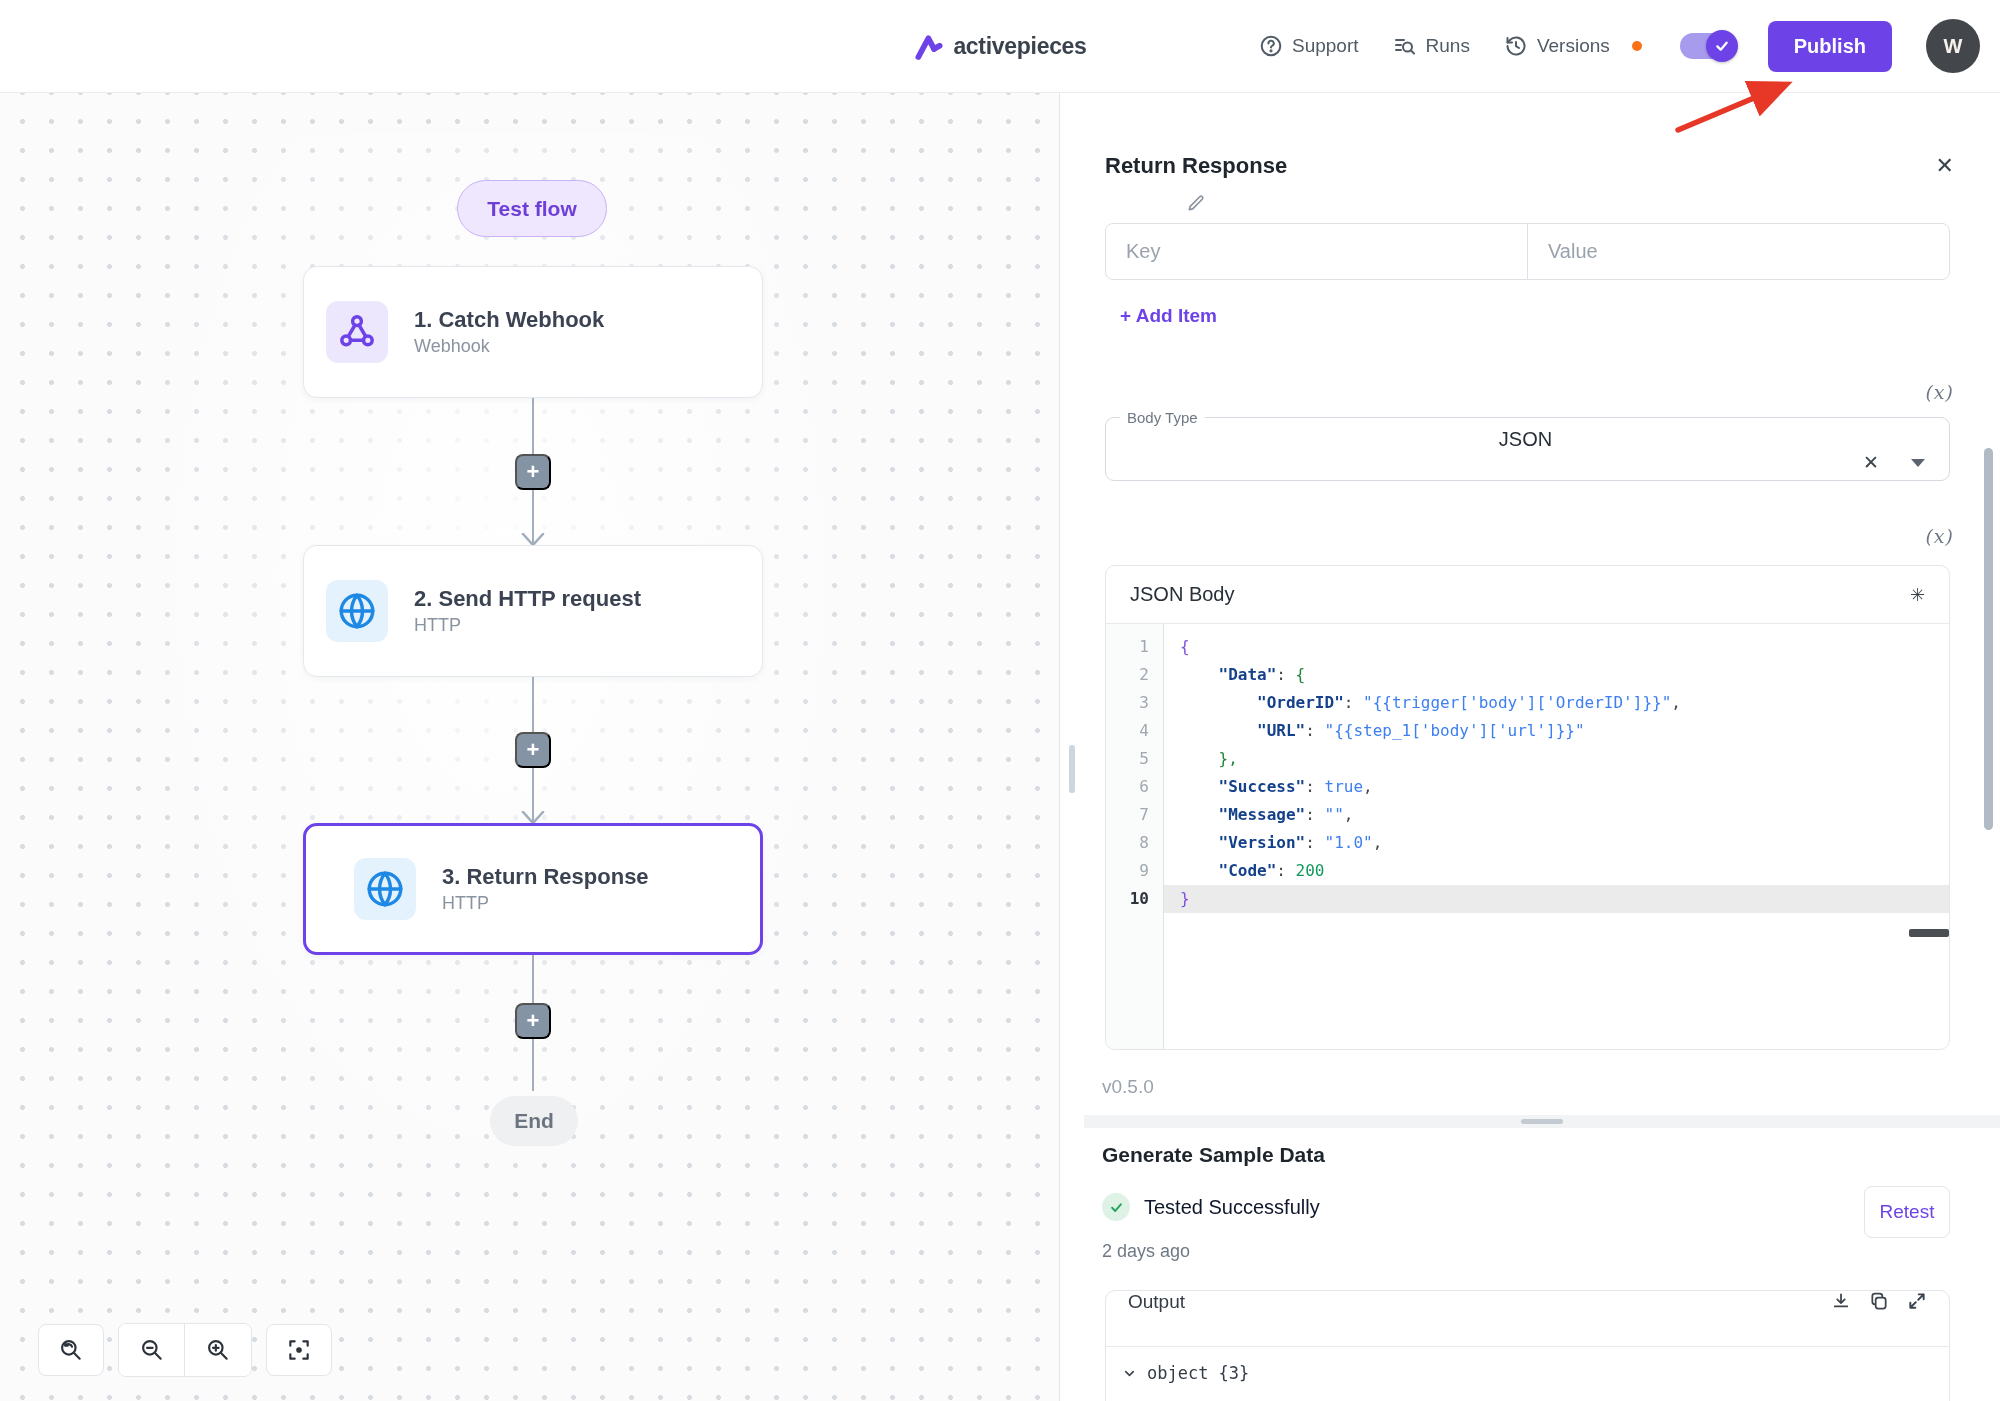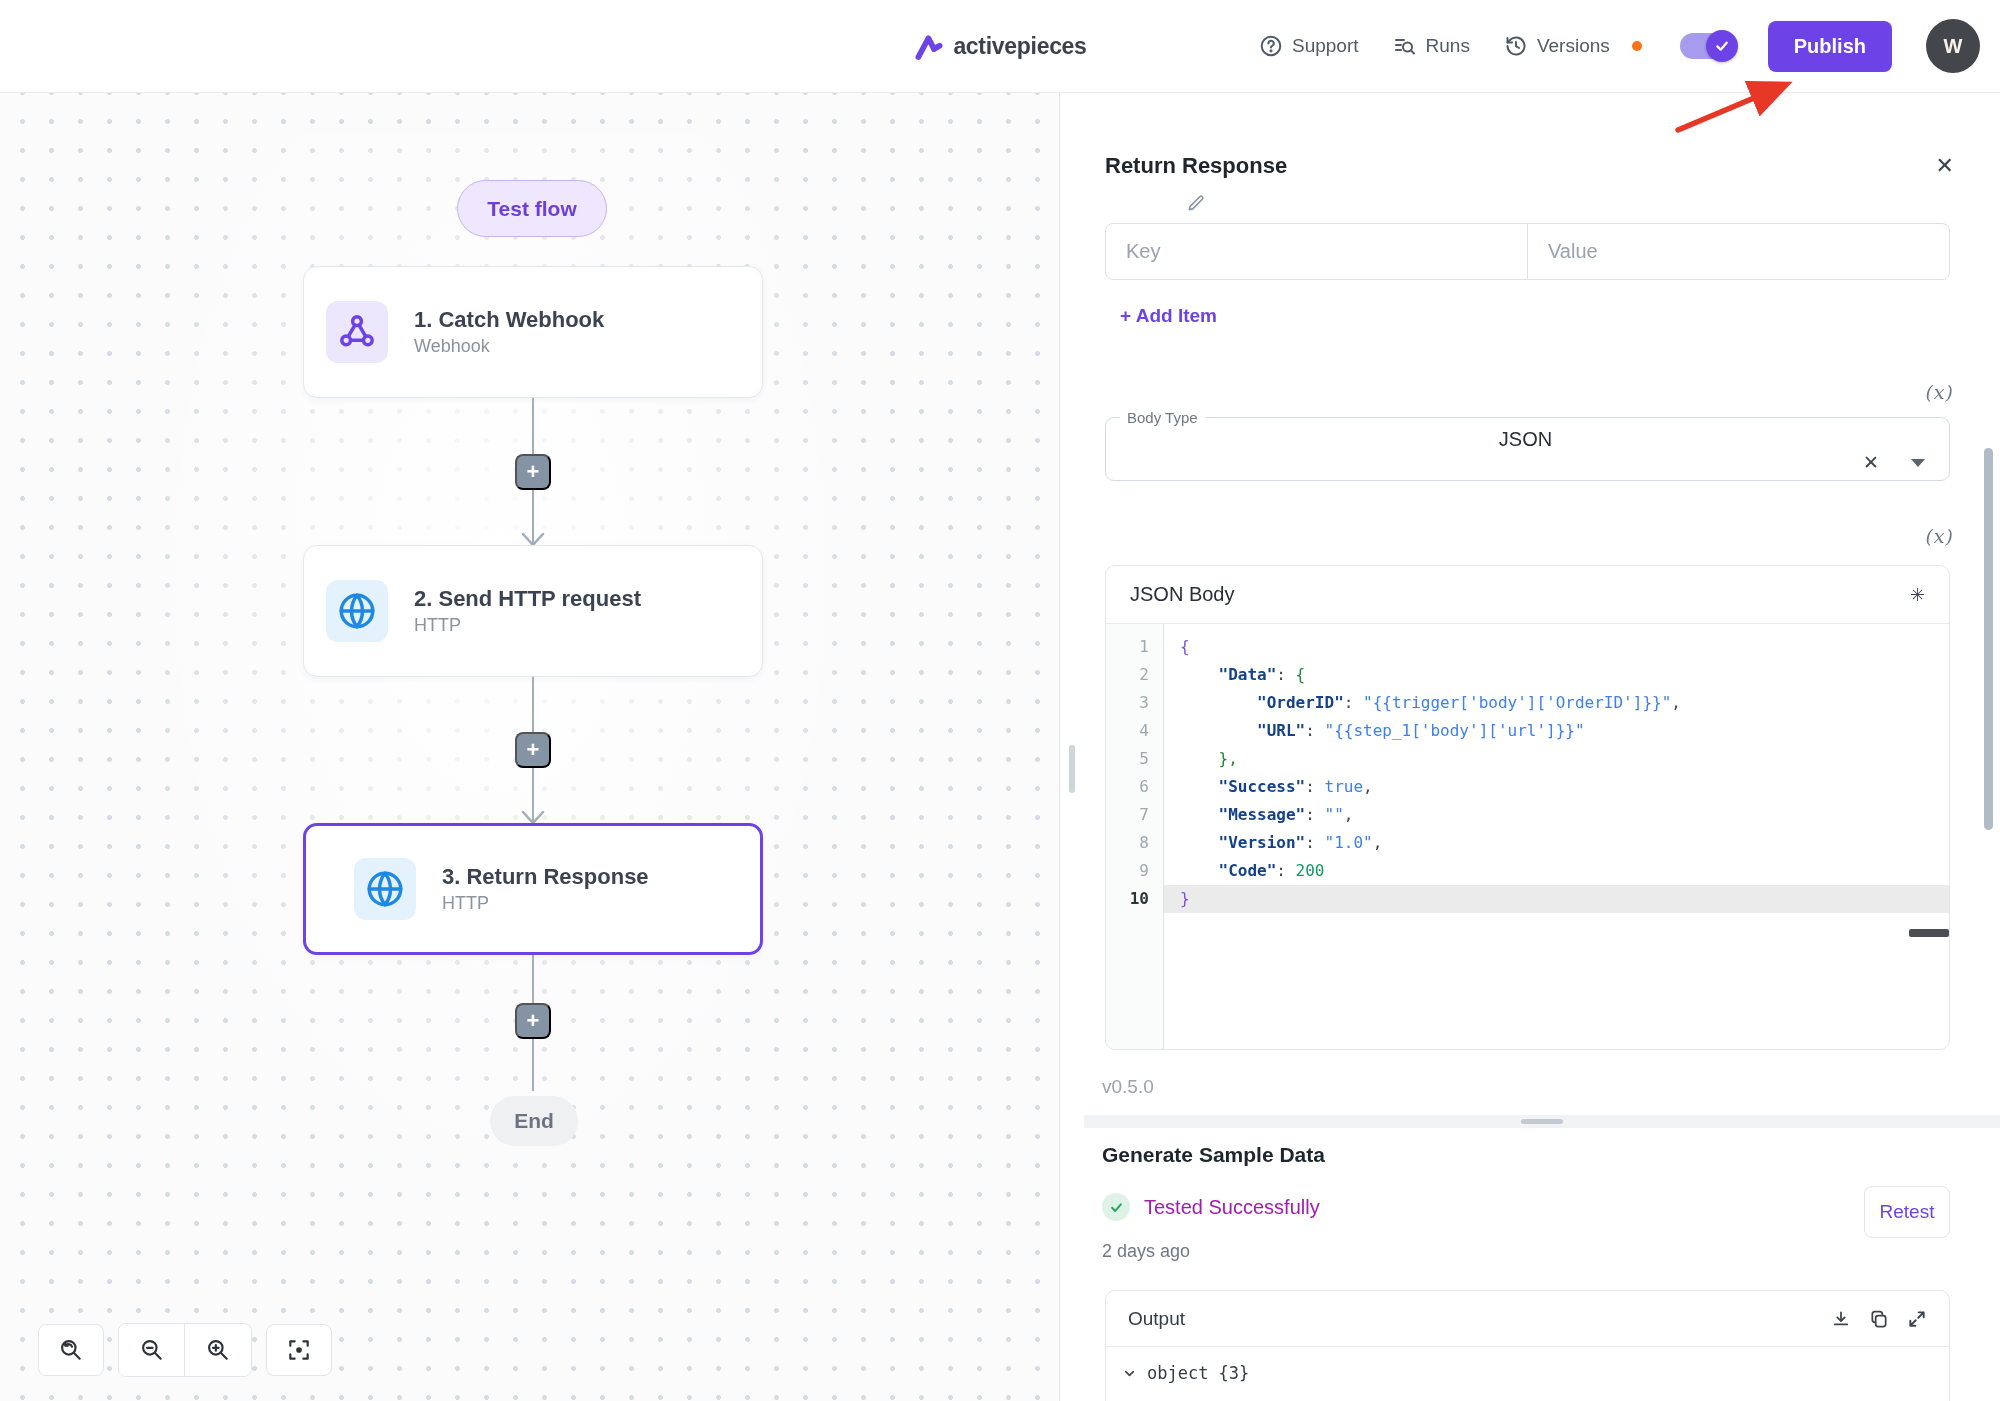--- a/index.html
+++ b/index.html
@@ -131,28 +131,28 @@
 
   .version-label { position:absolute; left:18px; top:983px; font-size:19px; color:#9aa3ad; }
 
   .panel-divider { position:absolute; left:0; right:0; top:1022px; height:13px; background:#f1f3f4;
                    display:flex; align-items:center; justify-content:center; cursor:row-resize; }
   .divider-grip { width:42px; height:5px; border-radius:3px; background:#c3cad2; }
 
   .gsd-heading { position:absolute; left:18px; top:1050px; font-size:21px; font-weight:700; color:#1f252d; }
   .tested-row { position:absolute; left:18px; top:1100px; display:flex; align-items:center; gap:14px; }
   .check-circle { width:28px; height:28px; border-radius:50%; background:#def3e5; display:flex; align-items:center; justify-content:center; }
-  .tested-label { font-size:20px; color:#a21caf; }
+  .tested-label { font-size:20px; color:#0f172a; }
   .retest-btn { position:absolute; right:50px; top:1093px; width:86px; height:52px; background:#fff;
                 border:1px solid #e2e5e9; border-radius:8px; color:#6d43e8; font-size:19px; cursor:pointer; }
   .days-ago { position:absolute; left:18px; top:1148px; font-size:18px; color:#6f7985; }
 
   .output-card { position:absolute; left:21px; top:1197px; width:845px; height:220px;
                  border:1px solid #e3e6ea; border-radius:10px 10px 0 0; background:#fff; }
-  .output-head { height:56px; display:flex; align-items:center; padding:0 22px; border-bottom:1px solid #e8eaed; }
+  .output-head { height:56px; display:flex; align-items:flex-start; padding:0 22px; border-bottom:1px solid #e8eaed; }
   .output-label { font-size:19px; color:#343c46; }
   .output-icons { margin-left:auto; display:flex; align-items:center; gap:18px; }
   .oicon { cursor:pointer; display:flex; }
   .object-row { display:flex; align-items:center; gap:10px; padding:16px 0 0 16px;
                 font-family:"DejaVu Sans Mono", monospace; font-size:17px; color:#343c46; }
 
   .panel-scroll { position:absolute; right:7px; top:355px; width:9px; height:382px; border-radius:5px; background:#b0bbc6; cursor:pointer; }
 </style>
 </head>
 <body>

